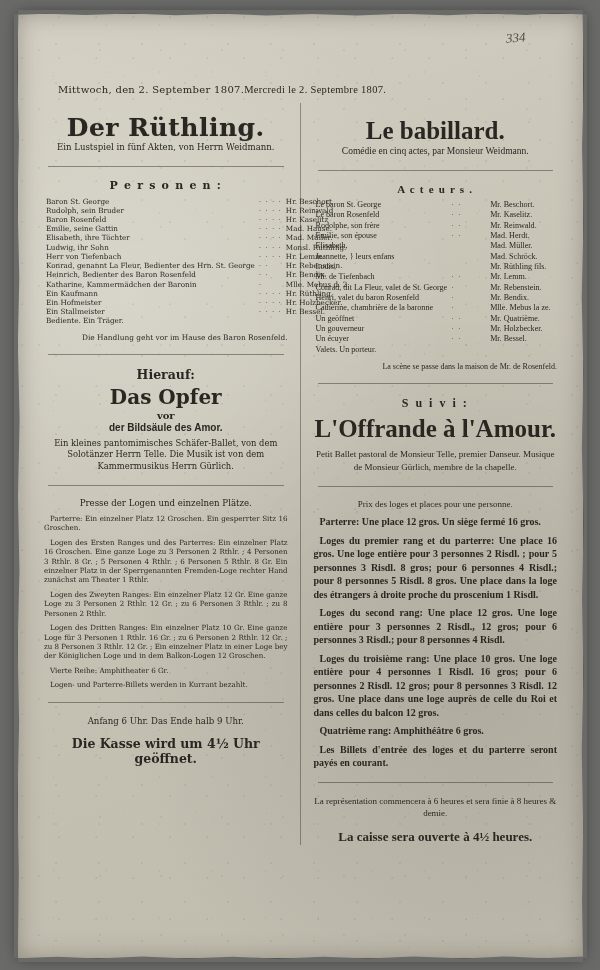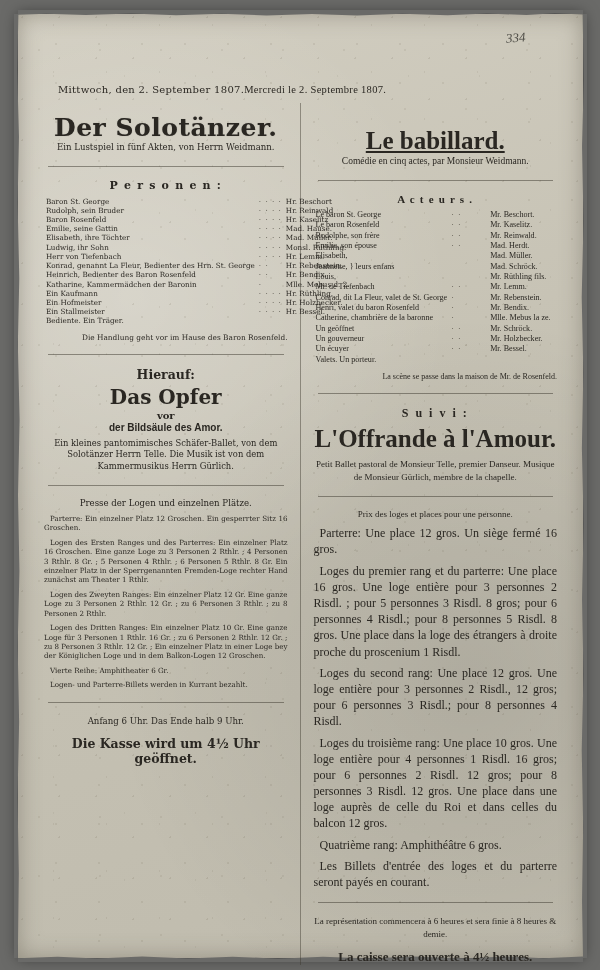--- a/index.html
+++ b/index.html
@@ -60,22 +60,21 @@
     font-size:25px;
     letter-spacing:.5px;
     margin-top:10px;
     text-shadow:0 0 1px rgba(0,0,0,.25);
   }
   .title-fr{
     text-align:center;
     font-family:"Liberation Serif",serif;
     font-weight:bold;
     font-size:25px;
-    margin-top:24px;
-    text-decoration:underline;
+    margin-top:14px;
   }
   .subtitle{
     text-align:center;
     font-size:9.5px;
     line-height:1.35;
   }
   .subtitle.de{ font-family:"DejaVu Serif",serif; font-size:8.6px; }
 
   .hr{
     border:0;border-top:1px solid rgba(60,55,45,0.5);
@@ -135,21 +134,21 @@
   .pricehead{
     text-align:center;font-size:8.6px;margin:4px 0 6px 0;
     font-family:"DejaVu Serif",serif;
   }
   .pricehead.fr{ font-family:"Liberation Serif",serif; font-size:9px;}
   .para{
     font-size:7.1px; line-height:1.33; text-align:justify;
     margin:0 0 5px 0; font-family:"DejaVu Serif",serif;
     text-indent:6px;
   }
-  .para.fr{ font-family:"Liberation Serif",serif; font-size:12px; line-height:1.35;}
+  .para.fr{ font-family:"Liberation Serif",serif; font-size:10px; line-height:1.35;font-weight:bold;}
 
   .timeline{
     text-align:center;font-size:8.6px;margin-top:6px;line-height:1.4;
     font-family:"DejaVu Serif",serif;
   }
   .timeline.fr{ font-family:"Liberation Serif",serif;font-size:9px;}
   .bigline{
     text-align:center;font-weight:bold;font-size:12.5px;margin-top:9px;
     font-family:"DejaVu Serif",serif;
   }
@@ -199,21 +198,21 @@
     <div class="folio">334</div>
 
     <div class="datesrow">
       <span class="date-de">Mittwoch, den 2. September 1807.</span>
       <span class="date-fr">Mercredi le 2. Septembre 1807.</span>
     </div>
 
     <div class="cols">
 
       <div class="col left">
-        <div class="title-de">Der Solotänzer.</div>
+        <div class="title-de">Der Rüthling.</div>
         <div class="subtitle de">Ein Lustspiel in fünf Akten, von Herrn Weidmann.</div>
 
         <hr class="hr">
 
         <div class="sechead de">P e r s o n e n :</div>
 
         <table class="cast de">
           <tbody>
             <tr>
                 <td class="role">Baron St. George</td>
@@ -377,21 +376,21 @@
                 <td class="actor">Mr. Bendix.</td>
               </tr>
             <tr>
                 <td class="role">Catherine, chambrière de la baronne</td>
                 <td class="dots">·</td>
                 <td class="actor">Mlle. Mebus la ze.</td>
               </tr>
             <tr>
                 <td class="role">Un geöffnet</td>
                 <td class="dots">· ·</td>
-                <td class="actor">Mr. Schröck.</td>
+                <td class="actor">Mr. Quatrième.</td>
               </tr>
             <tr>
                 <td class="role">Un gouverneur</td>
                 <td class="dots">· ·</td>
                 <td class="actor">Mr. Holzbecker.</td>
               </tr>
             <tr>
                 <td class="role">Un écuyer</td>
                 <td class="dots">· ·</td>
                 <td class="actor">Mr. Bessel.</td>

